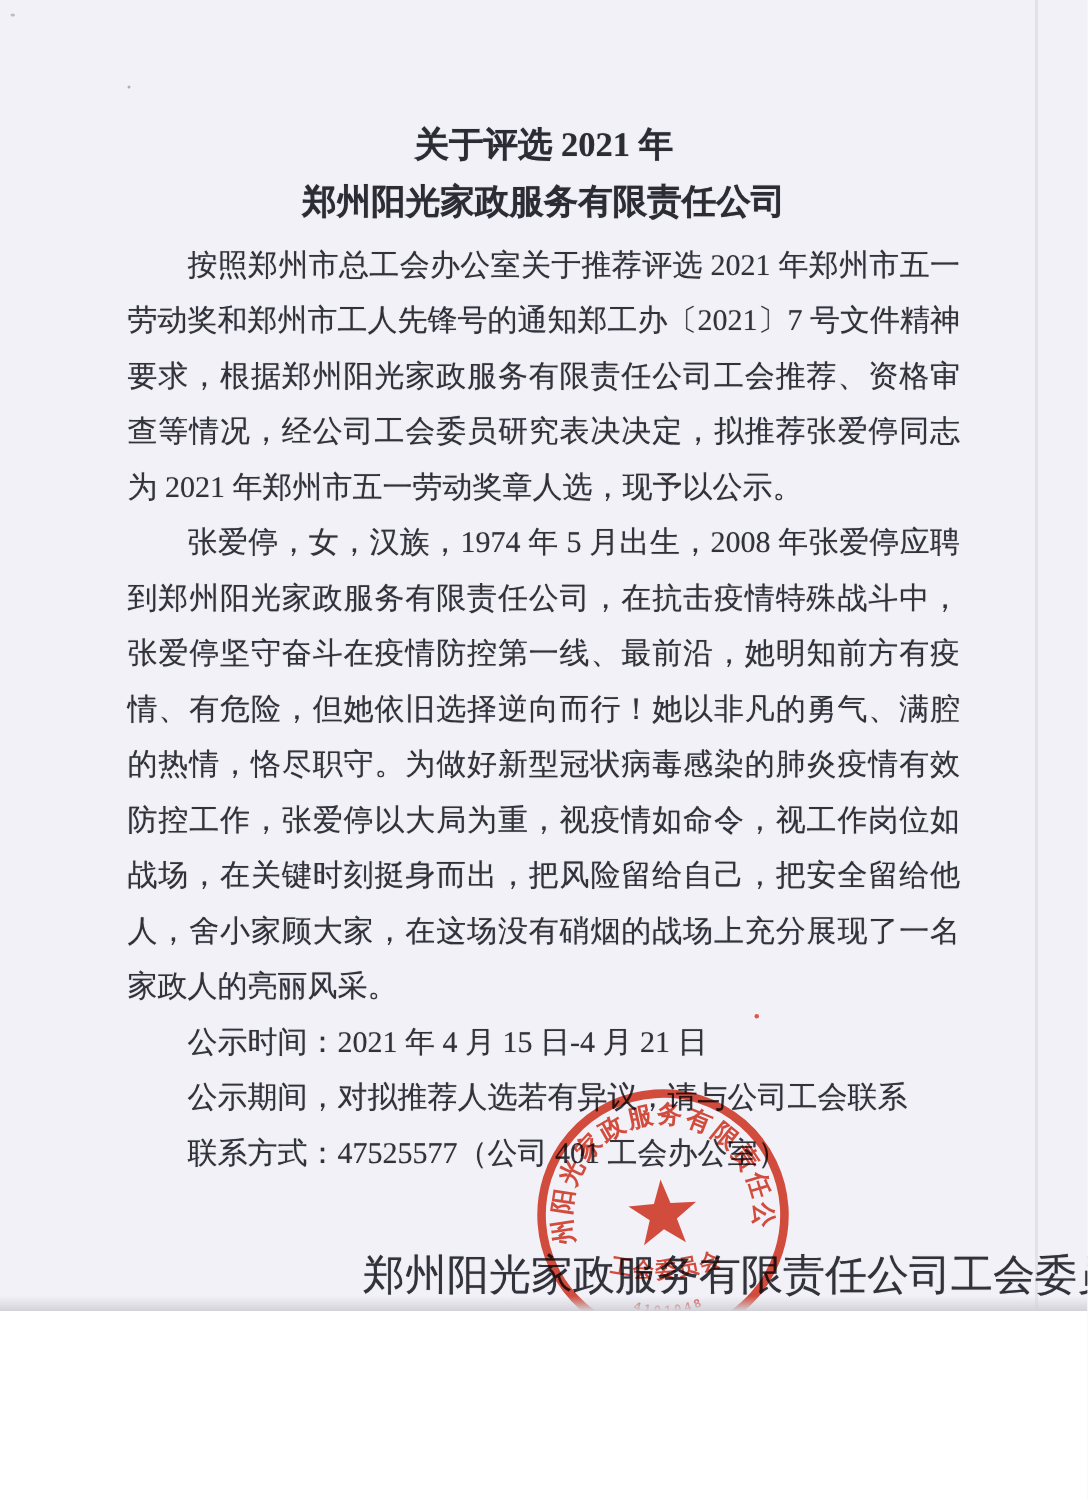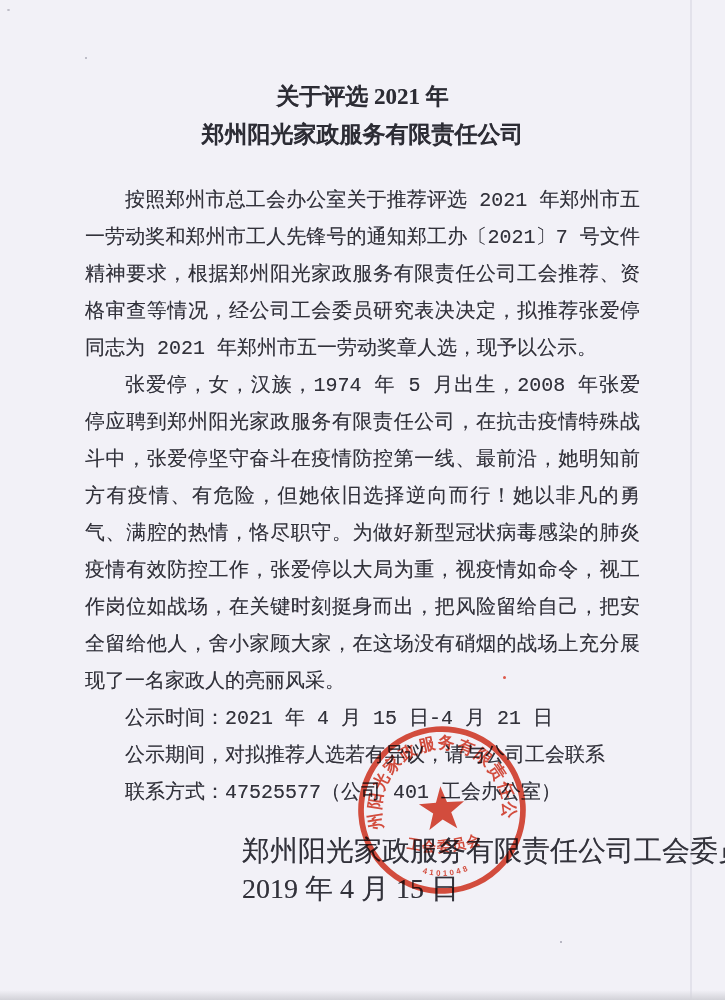--- a/index.html
+++ b/index.html
@@ -1,20 +1,20 @@
 <!DOCTYPE html>
 <html><head>
 <meta charset="utf-8">
 <style>
   html,body { margin:0; padding:0; }
   body { font-family: "Liberation Serif", serif; }
   .page {
     position: relative;
     width: 725px;
-    height: 1000px;
+    height: 874px;
     margin: 0 auto;
     background: #f2f1f7;
     overflow: hidden;
     color: #32323a;
   }
   .content {
     position: absolute;
     left: 85px;
     top: 78px;
     width: 555px;
@@ -22,27 +22,26 @@
   .title {
     font-size: 23px;
     font-weight: bold;
     text-align: center;
     line-height: 38px;
     margin: 0;
     color: #2c2c34;
     text-shadow: 0 0 0.6px rgba(40,40,60,0.5);
   }
   .body-text {
-    margin-top: 28px;
+    margin-top: 5px;
     font-size: 20px;
     line-height: 37px;
     text-align: justify;
     text-justify: inter-ideograph;
     text-shadow: 0 0 0.6px rgba(40,40,60,0.45);
-    font-family: Liberation Mono, monospace;
   }
   .body-text p {
     margin: 0;
     text-indent: 2em;
   }
   .signature-block {
     position: absolute;
     top: 832px;
     left: 242px;
     width: 410px;

